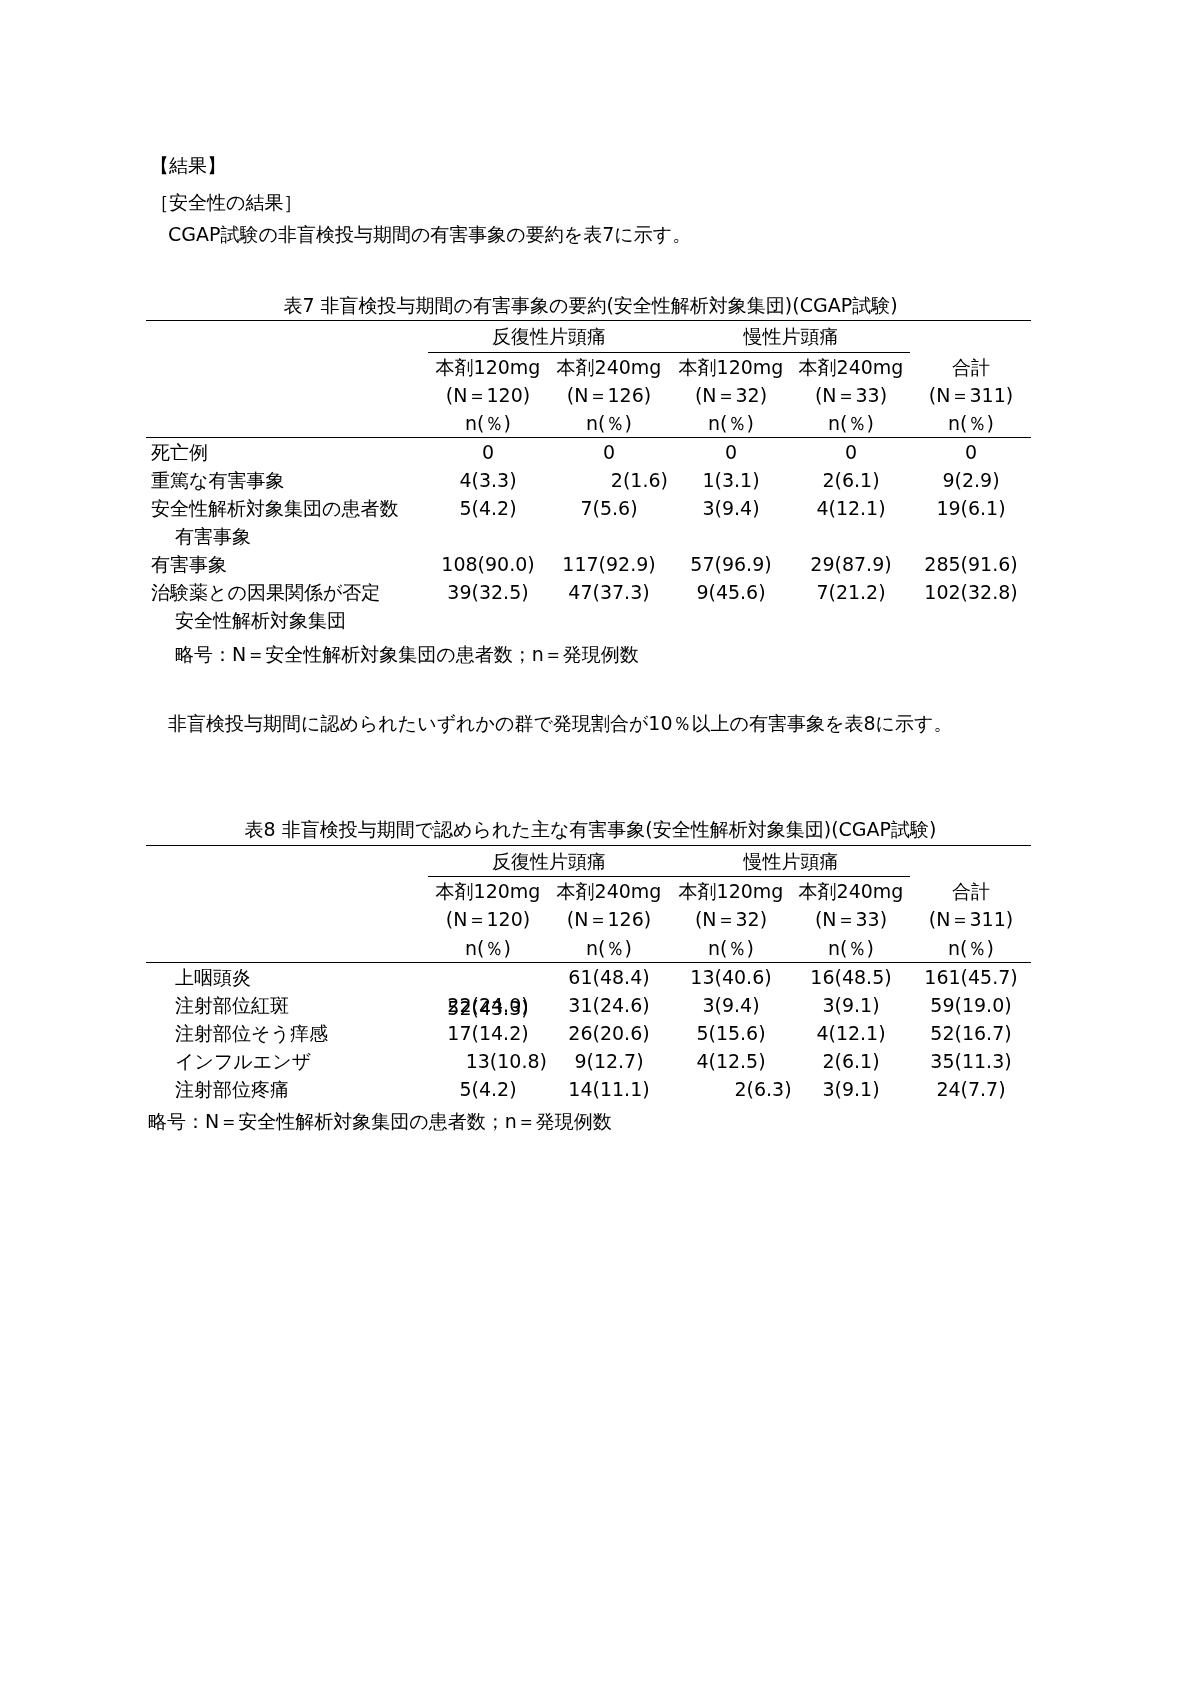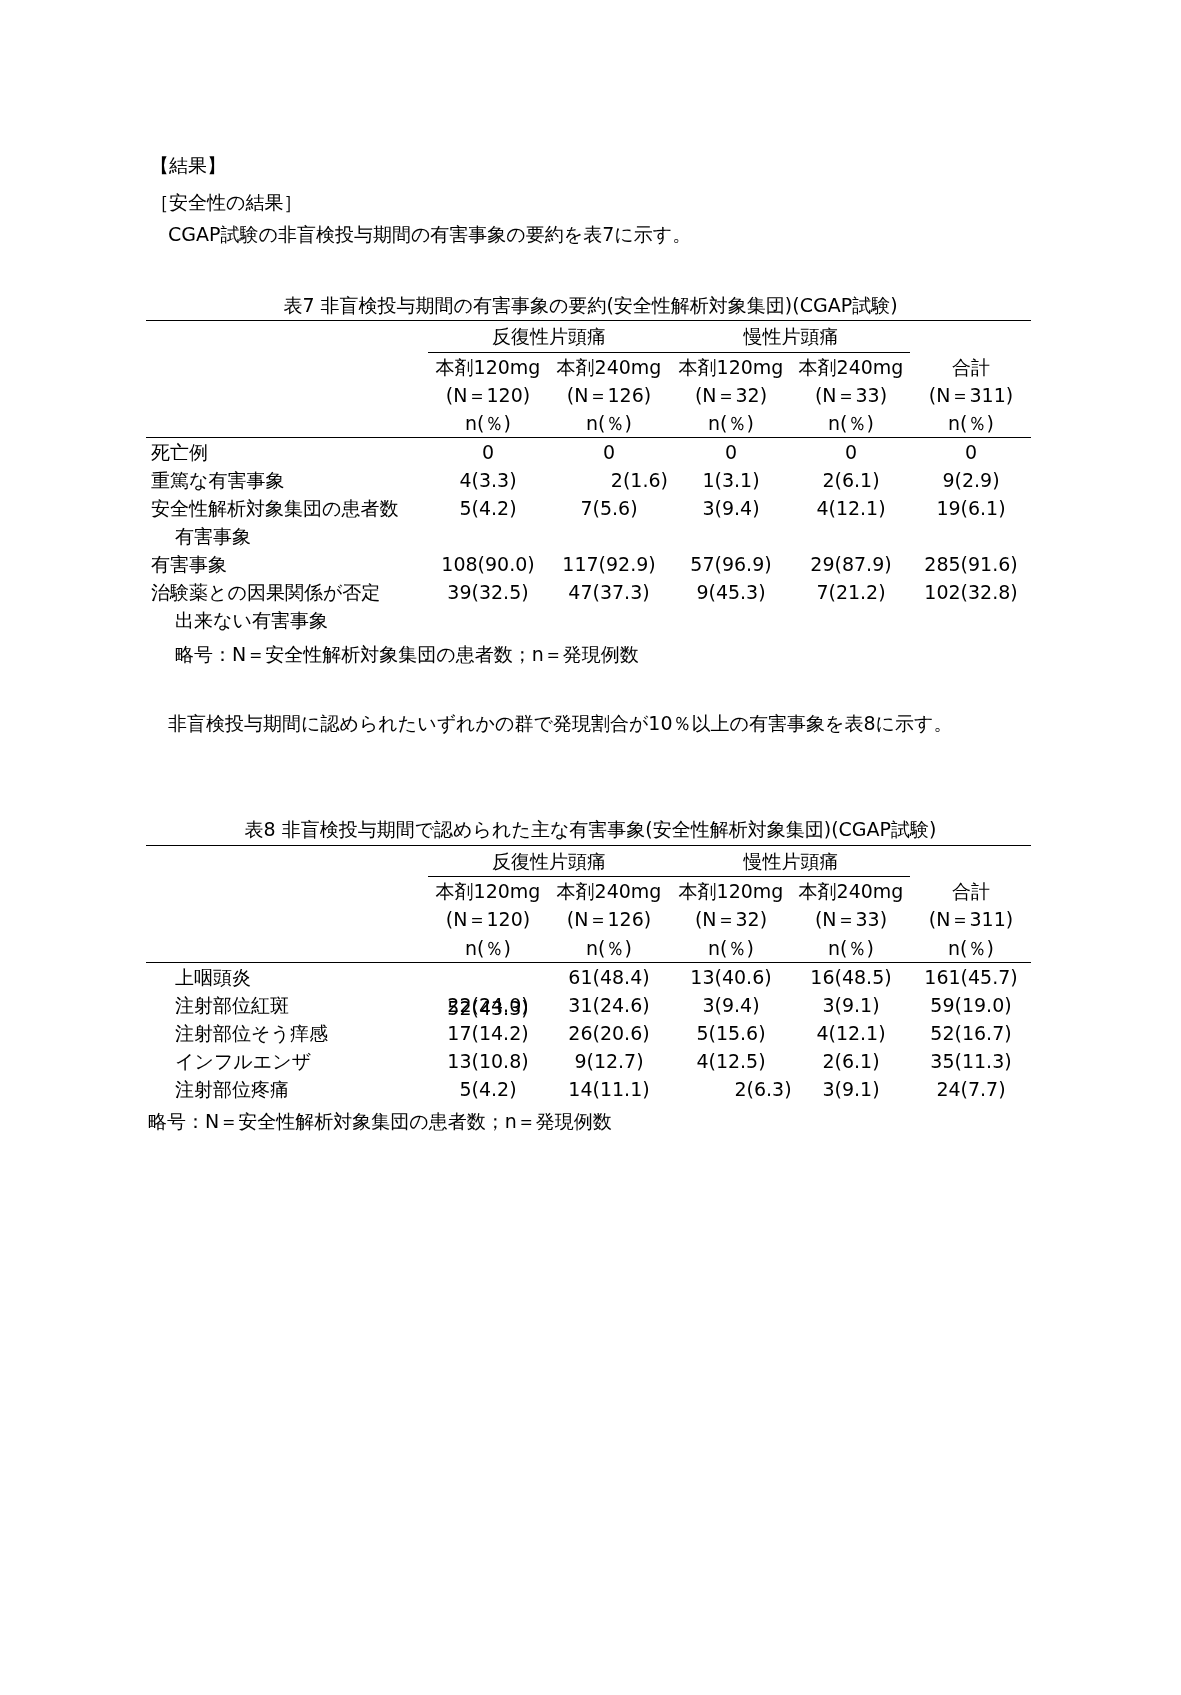--- a/index.html
+++ b/index.html
@@ -89,24 +89,24 @@
   <div>
     <div class="rowlabel" style="top:550px;">有害事象</div>
     <div class="cell" style="top:550px; left:429px;">108(90.0)</div>
     <div class="cell" style="top:550px; left:550px;">117(92.9)</div>
     <div class="cell" style="top:550px; left:672px;">57(96.9)</div>
     <div class="cell" style="top:550px; left:792px;">29(87.9)</div>
     <div class="cell" style="top:550px; left:912px;">285(91.6)</div>
   </div>
   <div>
     <div class="rowlabel" style="top:578px;">治験薬との因果関係が否定</div>
-    <div class="rowlabel cont" style="top:606px;">出来ない有害事象</div>
+    <div class="rowlabel cont" style="top:606px;">安全性解析対象集団</div>
     <div class="cell" style="top:578px; left:429px;">39(32.5)</div>
     <div class="cell" style="top:578px; left:550px;">47(37.3)</div>
-    <div class="cell" style="top:578px; left:672px;">9(45.3)</div>
+    <div class="cell" style="top:578px; left:672px;">9(45.6)</div>
     <div class="cell" style="top:578px; left:792px;">7(21.2)</div>
     <div class="cell" style="top:578px; left:912px;">102(32.8)</div>
   </div>
 
   <div class="abs note" style="top:640px;">略号：N＝安全性解析対象集団の患者数；n＝発現例数</div>
 </div>
 
 <div class="abs para" style="top:704px;">非盲検投与期間に認められたいずれかの群で発現割合が10％以上の有害事象を表8に示す。</div>
 
 <div>
@@ -163,21 +163,21 @@
   <div>
     <div class="rowlabel cont" style="top:1019px;">注射部位そう痒感</div>
     <div class="cell" style="top:1019px; left:429px;">17(14.2)</div>
     <div class="cell" style="top:1019px; left:550px;">26(20.6)</div>
     <div class="cell" style="top:1019px; left:672px;">5(15.6)</div>
     <div class="cell" style="top:1019px; left:792px;">4(12.1)</div>
     <div class="cell" style="top:1019px; left:912px;">52(16.7)</div>
   </div>
   <div>
     <div class="rowlabel cont" style="top:1047px;">インフルエンザ</div>
-    <div class="cell" style="top:1047px; left:429px;">13(10.8)</div>
+    <div class="cell" style="top:1047px; left:429px;text-align:right;">13(10.8)</div>
     <div class="cell" style="top:1047px; left:550px;">9(12.7)</div>
     <div class="cell" style="top:1047px; left:672px;">4(12.5)</div>
     <div class="cell" style="top:1047px; left:792px;">2(6.1)</div>
     <div class="cell" style="top:1047px; left:912px;">35(11.3)</div>
   </div>
   <div>
     <div class="rowlabel cont" style="top:1075px;">注射部位疼痛</div>
     <div class="cell" style="top:1075px; left:429px;">5(4.2)</div>
     <div class="cell" style="top:1075px; left:550px;">14(11.1)</div>
     <div class="cell" style="top:1075px; left:704px;">2(6.3)</div>

